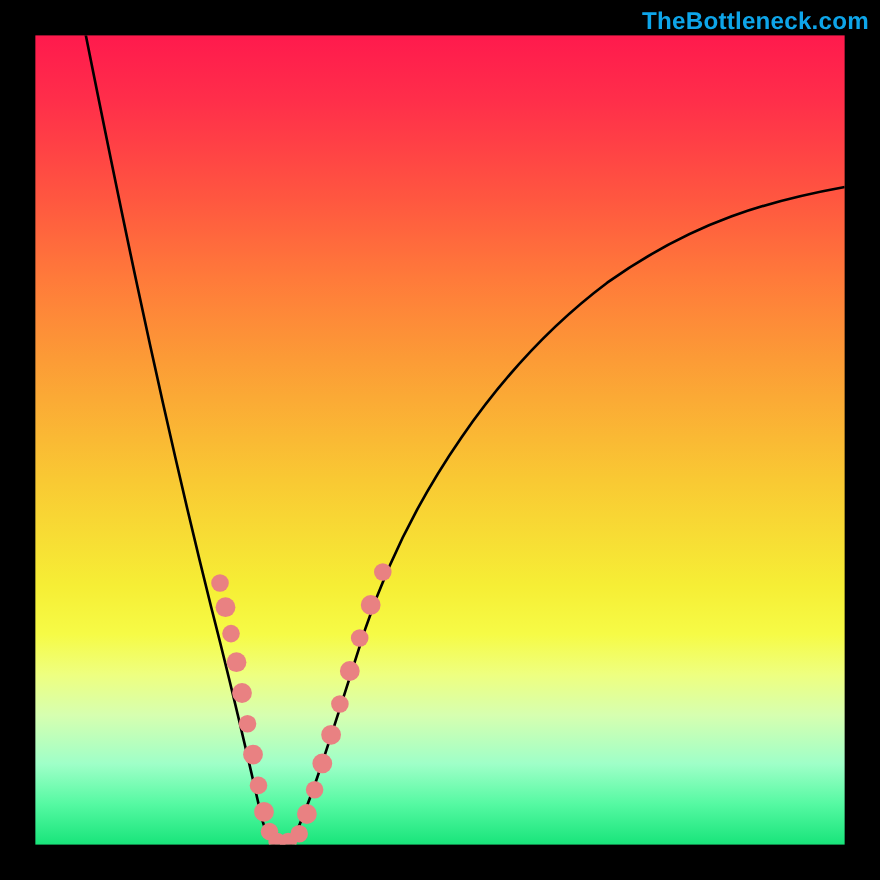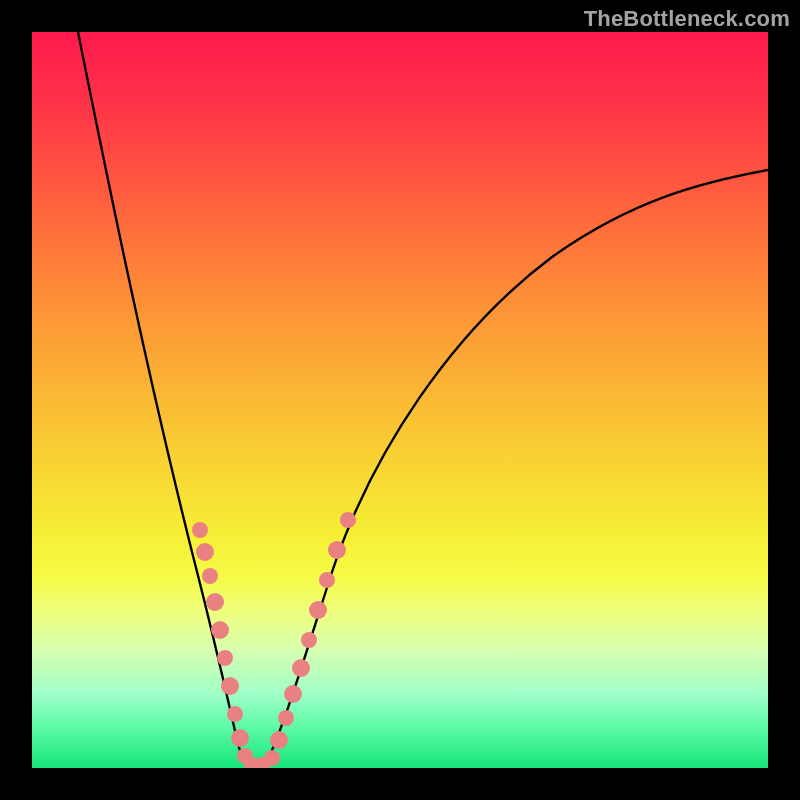--- a/index.html
+++ b/index.html
@@ -50,21 +50,21 @@
     inset: 0;
     width: 100%;
     height: 100%;
   }
   .watermark {
     position: absolute;
     top: 6px;
     right: 10px;
     font-size: 22px;
     font-weight: 600;
-    color: #a3a3a3;
+    color: #0ea5e9;
     letter-spacing: 0.2px;
     user-select: none;
   }
 </style>
 </head>
 <body>
 
 <div class="stage">
 
   <div class="plot-area">

